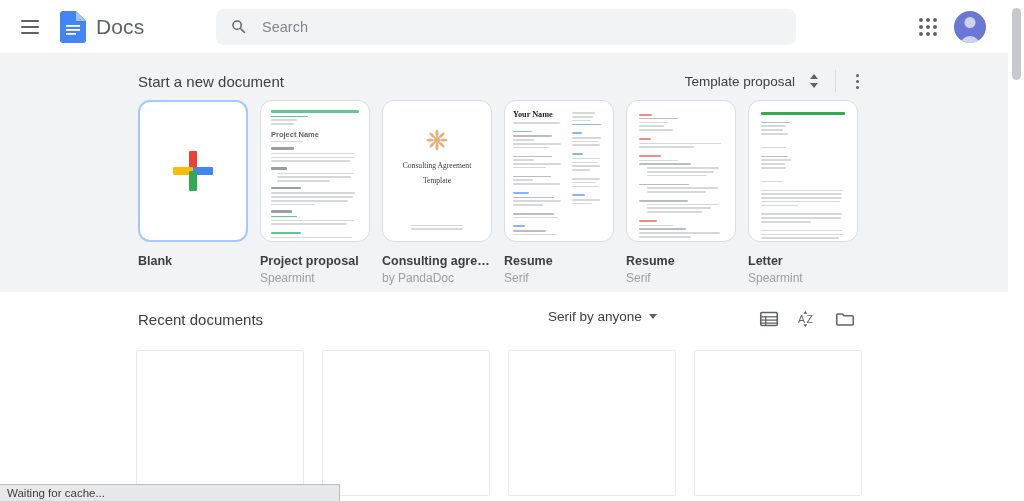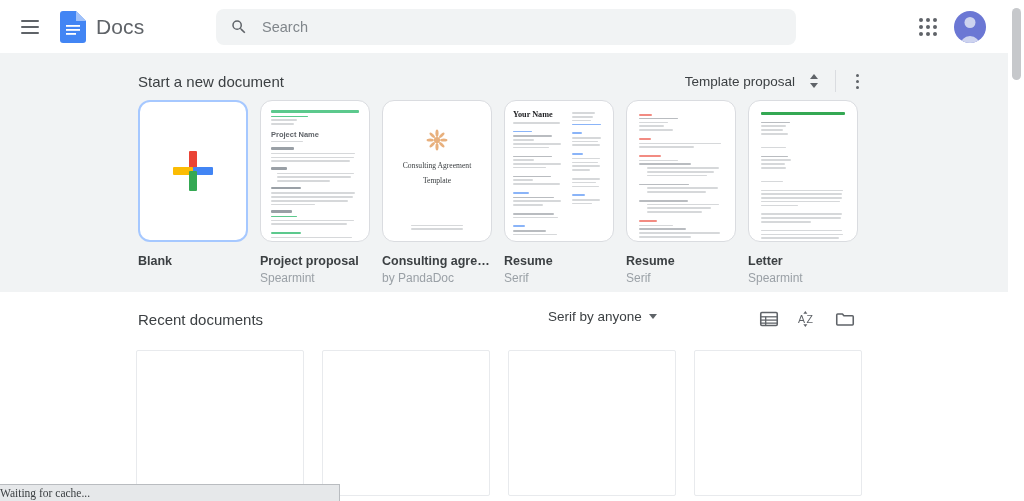--- a/index.html
+++ b/index.html
@@ -215,21 +215,21 @@
   
   .statusbar {
     position: absolute; left: 0; bottom: 0;
     width: 340px; height: 17px;
     background: #e6e8ea;
     border-top: 1px solid #b9bcc0;
     border-right: 1px solid #b9bcc0;
     display: flex; align-items: center;
   }
   .statusbar span {
-    font-size: 11.5px; color: #3c4043; white-space: nowrap; font-family: Liberation Serif, serif;
+    font-size: 11.5px; color: #3c4043; margin-left: 7px; white-space: nowrap;
   }
 </style>
 </head>
 <body>
 
 <div class="appbar">
 
   <div class="hamburger">
     <span></span>
     <span></span>

